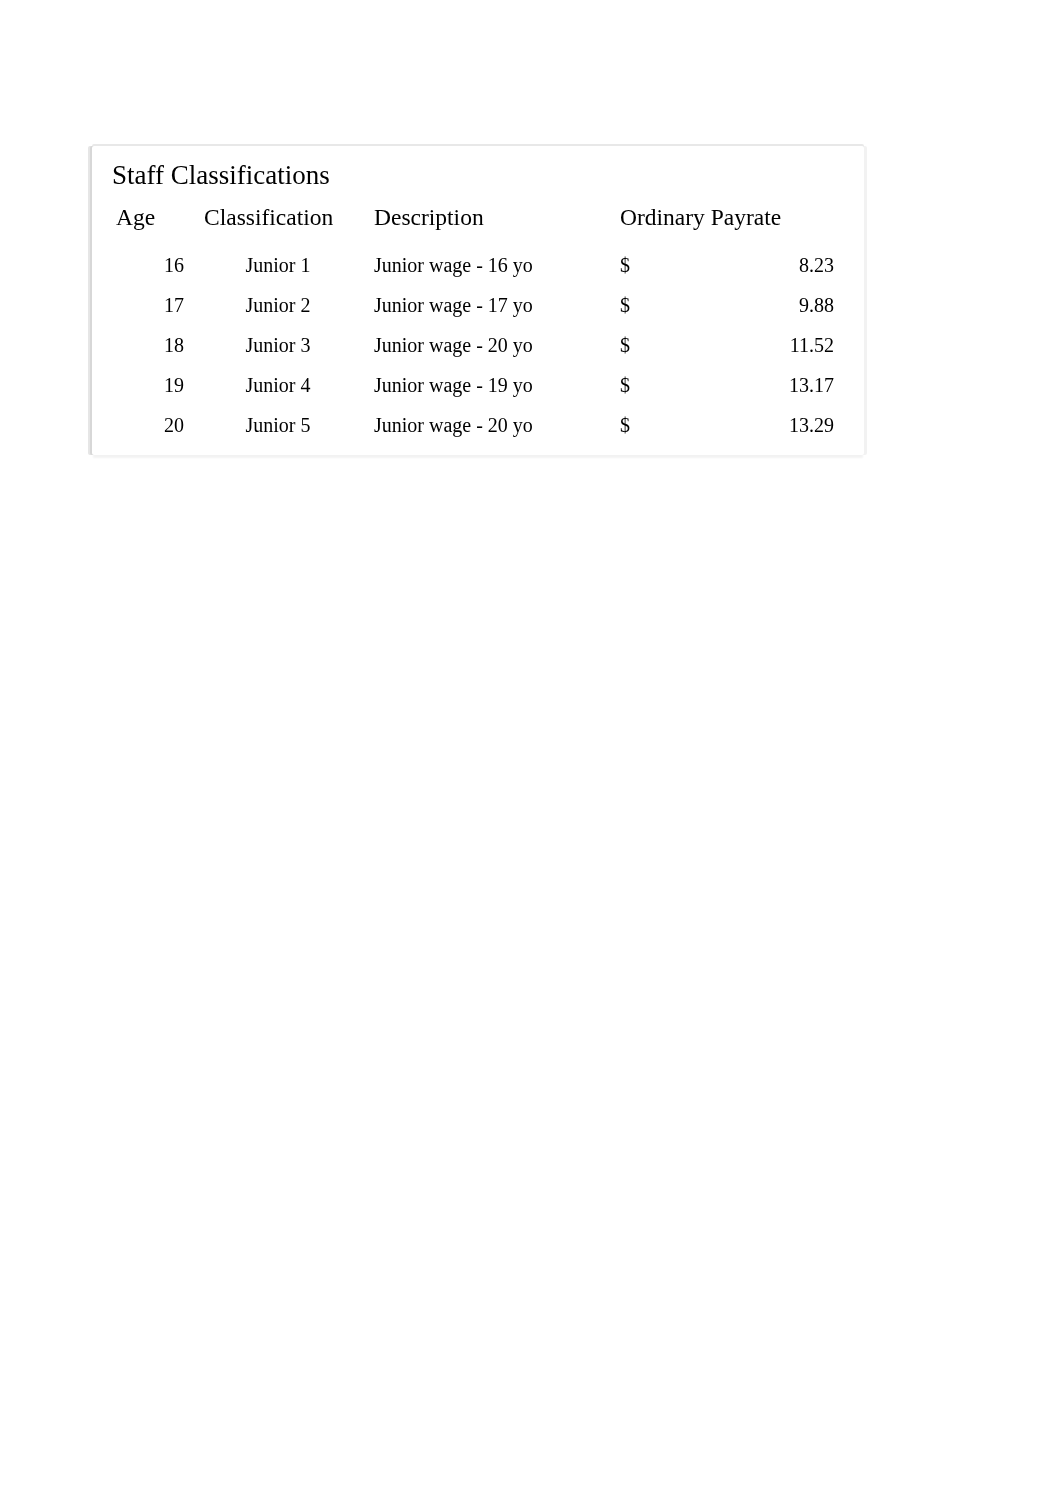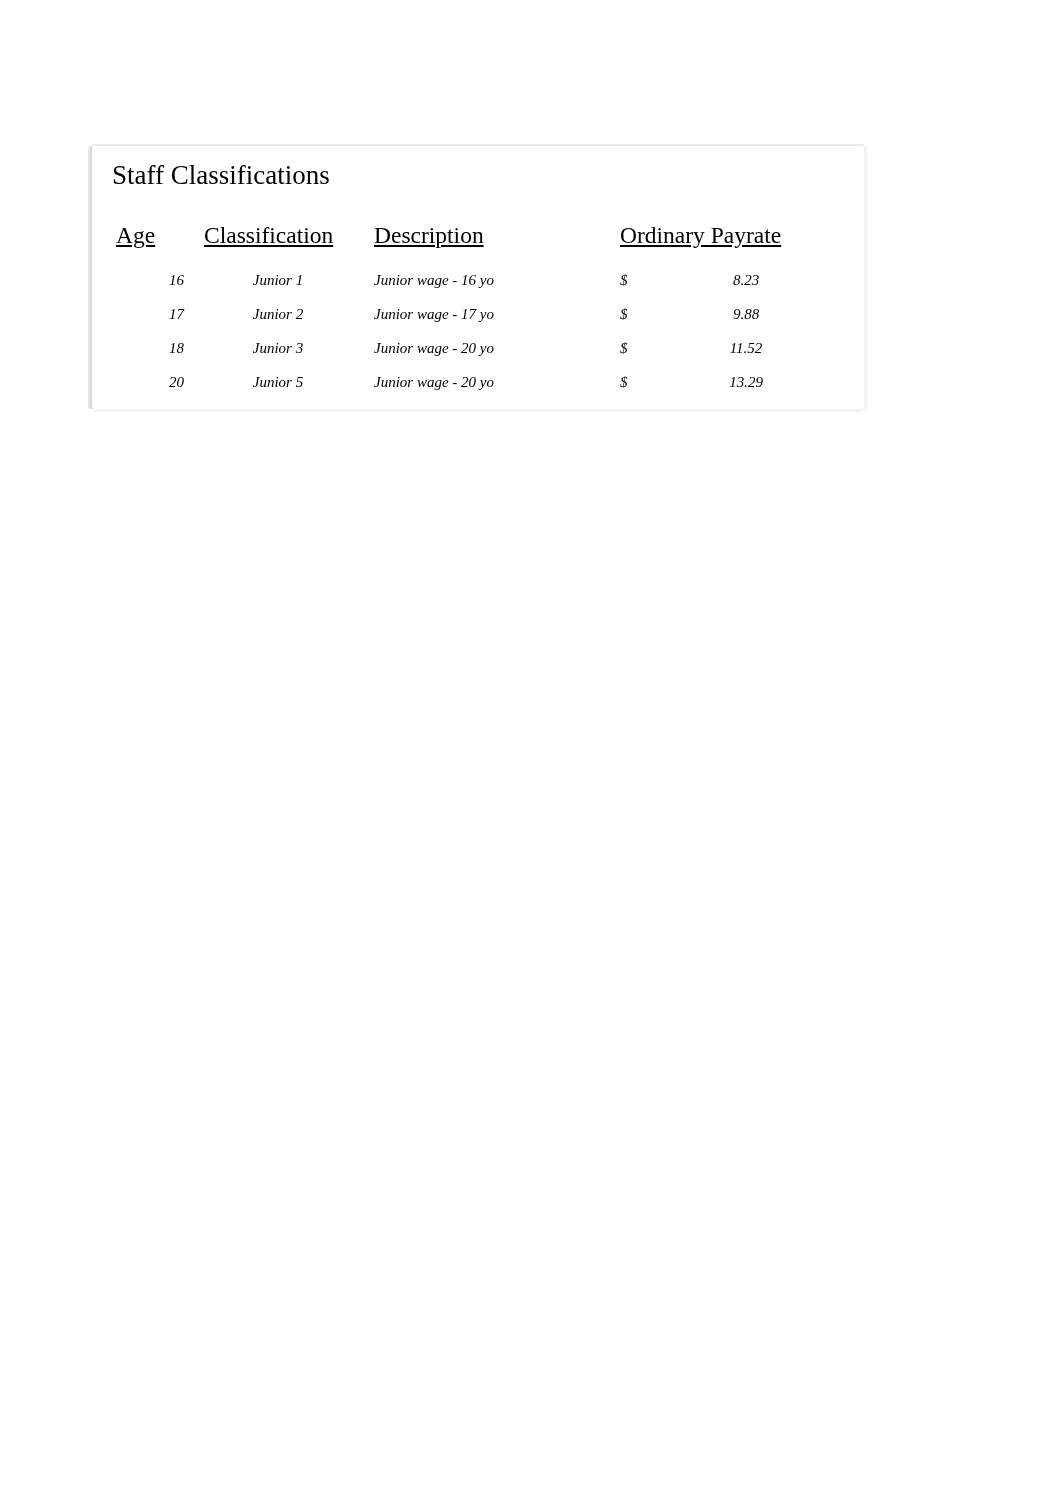--- a/index.html
+++ b/index.html
@@ -30,61 +30,59 @@
         -2px 0 0 0 #d7d7d7,
         -4px 0 0 0 #e6e6e6,
         0 -2px 0 0 #e8e8e8,
         3px 0 0 0 #f2f2f2,
         0 4px 2px -1px rgba(0,0,0,0.05);
       padding: 14px 24px 10px 24px;
     }
     .card-title {
       font-size: 27px;
       font-weight: 400;
-      margin-bottom: 31px;
+      margin-bottom: 13px;
       margin-left: -4px;
     }
     table.classifications {
       width: 100%;
       border-collapse: collapse;
       table-layout: fixed;
     }
     table.classifications col.col-age { width: 88px; }
     table.classifications col.col-class { width: 170px; }
     table.classifications col.col-desc { width: 246px; }
     table.classifications col.col-cur { width: 38px; }
     table.classifications col.col-rate { width: 182px; }
 
     table.classifications th {
       font-size: 23.5px;
       font-weight: 400;
       text-align: left;
       padding: 0 0 14px 0;
       vertical-align: bottom;
       white-space: nowrap;
-      text-decoration: underline;
     }
     table.classifications th.th-age { padding-left: 0; }
     table.classifications th.th-class { text-align: left; }
     table.classifications th.th-desc { text-align: left; }
     table.classifications th.th-payrate { text-align: left; }
 
     table.classifications td {
-      font-size: 15px;
+      font-size: 20px;
       font-weight: 400;
       padding: 8px 0 8px 0;
       vertical-align: middle;
       line-height: 1.2;
-      font-style: italic;
     }
     table.classifications td.td-age { text-align: right; padding-right: 20px; }
     table.classifications td.td-class { text-align: center; padding-right: 22px; }
     table.classifications td.td-desc { text-align: left; }
     table.classifications td.td-cur { text-align: left; }
-    table.classifications td.td-rate { text-align: center; padding-right: 6px; }
+    table.classifications td.td-rate { text-align: right; padding-right: 6px; }
   </style>
 </head>
 <body>
 
 <div class="page">
   <div class="card">
     <div class="card-title">Staff Classifications</div>
 
     <table class="classifications">
       <colgroup>
@@ -118,20 +116,27 @@
           <td class="td-rate">9.88</td>
         </tr>
         <tr>
           <td class="td-age">18</td>
           <td class="td-class">Junior 3</td>
           <td class="td-desc">Junior wage - 20 yo</td>
           <td class="td-cur">$</td>
           <td class="td-rate">11.52</td>
         </tr>
         <tr>
+          <td class="td-age">19</td>
+          <td class="td-class">Junior 4</td>
+          <td class="td-desc">Junior wage - 19 yo</td>
+          <td class="td-cur">$</td>
+          <td class="td-rate">13.17</td>
+        </tr>
+        <tr>
           <td class="td-age">20</td>
           <td class="td-class">Junior 5</td>
           <td class="td-desc">Junior wage - 20 yo</td>
           <td class="td-cur">$</td>
           <td class="td-rate">13.29</td>
         </tr>
       </tbody>
     </table>
   </div>
 </div>

